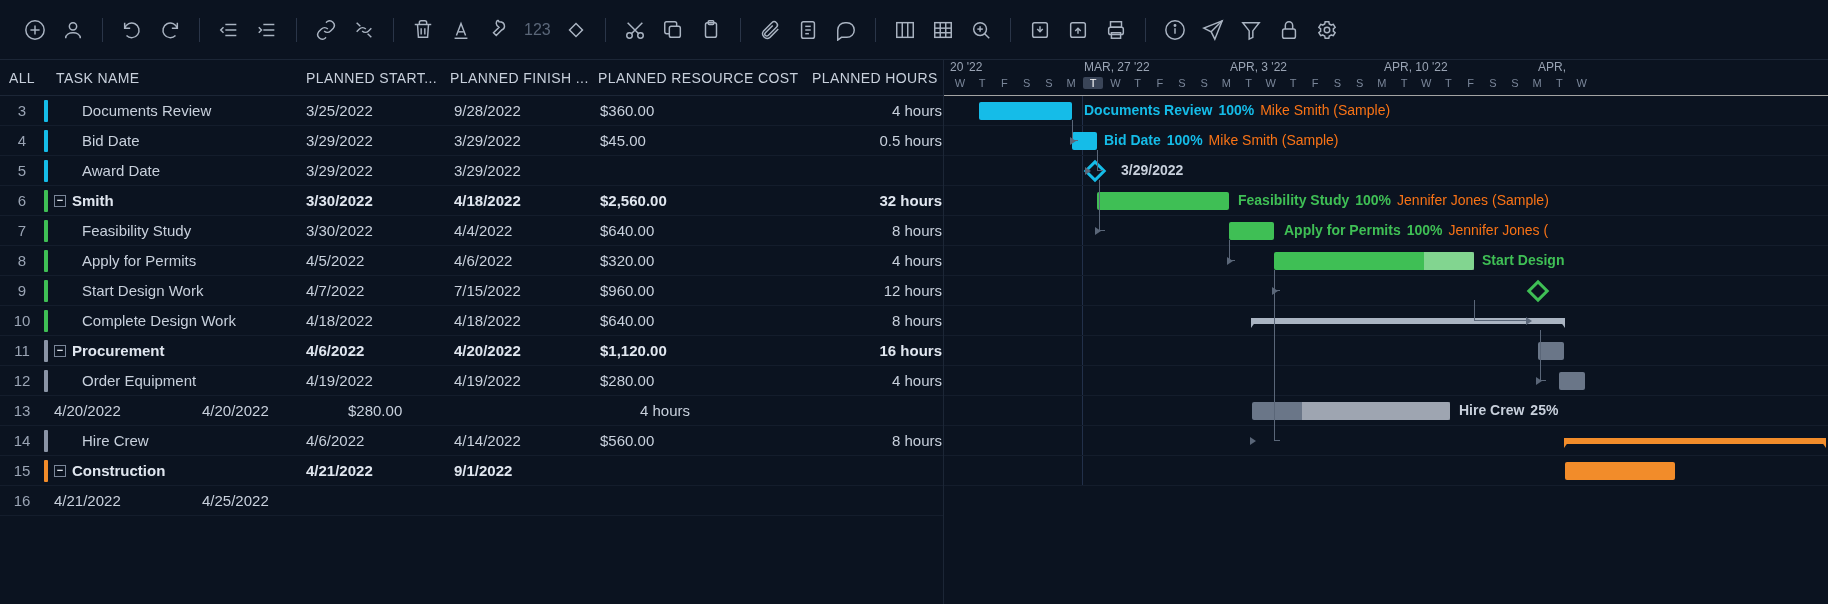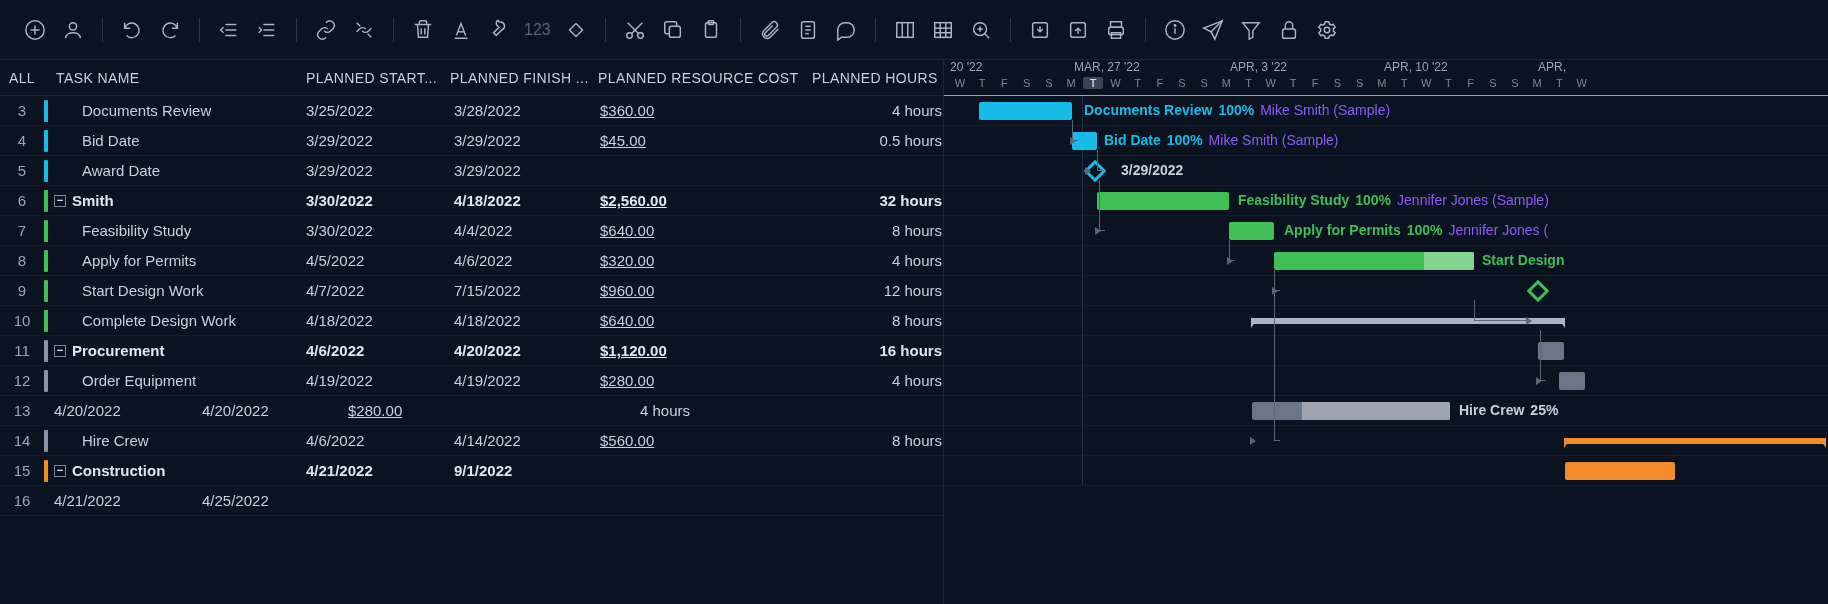--- a/index.html
+++ b/index.html
@@ -71,21 +71,21 @@
   font-size: 15px;
   border-bottom: 1px solid #141d2c;
 }
 .row-num { width: 44px; text-align: center; color: #9aa4b4; }
 .row-name { width: 252px; display: flex; align-items: center; }
 .row-bar { width: 4px; height: 22px; margin-right: 6px; border-radius: 1px; }
 .row-indent { width: 28px; }
 .row-toggle { width: 12px; height: 12px; border: 1px solid #7a8699; margin-right: 6px; display: flex; align-items: center; justify-content: center; cursor: pointer; font-size: 11px; line-height: 1; }
 .bold { font-weight: 600; color: #e0e6ef; }
 .row .col-start, .row .col-finish { width: 148px; padding-left: 10px; }
-.row .col-cost { width: 214px; padding-left: 8px; text-decoration: underline; }
+.row .col-cost { width: 214px; padding-left: 8px; }
 .row .col-hours { width: 136px; padding-left: 6px; text-align: right; }
 
 .gantt-pane { flex: 1; position: relative; overflow: hidden; }
 .timeline-header {
   height: 36px;
   position: relative;
   border-bottom: 1px solid #a3a3a3;
 }
 .tl-top { position: absolute; top: 0; height: 18px; width: 100%; font-size: 12px; color: #9aa4b4; }
 .tl-top span { position: absolute; }
@@ -114,21 +114,21 @@
 .gsum::before { left: -1px; border-left: 0px solid transparent; border-right: 7px solid transparent; }
 .gsum::after { right: -1px; border-right: 0px solid transparent; border-left: 7px solid transparent; }
 
 .gdiamond { position: absolute; width: 16px; height: 16px; top: 7px; transform: rotate(45deg); border: 3px solid; }
 .gdiamond.cyan { border-color: #15bce8; }
 .gdiamond.green { border-color: #3fbf55; }
 
 .glabel { position: absolute; top: 6px; font-size: 14px; white-space: nowrap; display: flex; gap: 6px; }
 .glabel .name { font-weight: 600; }
 .glabel .pct { font-weight: 600; }
-.glabel .res { color: #8b5cf6; }
+.glabel .res { color: #f97316; }
 .glabel.cyan .name, .glabel.cyan .pct { color: #15bce8; }
 .glabel.green .name, .glabel.green .pct { color: #3fbf55; }
 .glabel.grey .name, .glabel.grey .pct { color: #c8d0dc; }
 
 .vline { position: absolute; top: 0; bottom: 0; width: 1px; background: #22304a; }
 
 .gdep { position: absolute; border-left: 1px solid #5a6678; border-bottom: 1px solid #5a6678; }
 .gdep-arrow { position: absolute; width: 0; height: 0; border-top: 4px solid transparent; border-bottom: 4px solid transparent; border-left: 6px solid #5a6678; }
 </style>
 </head>
@@ -353,21 +353,21 @@
     </div>
     <div id="grid-body">
         <div class="row">
     <div class="row-num">3</div>
     <div class="row-name ">
       <div class="row-bar" style="background:#15bce8"></div>
       <div class="row-indent"></div>
       <span>Documents Review</span>
     </div>
     <div class="col-start ">3/25/2022</div>
-    <div class="col-finish ">3/28/2022</div>
+    <div class="col-finish ">9/28/2022</div>
     <div class="col-cost ">$360.00</div>
     <div class="col-hours ">4 hours</div>
   </div>
         <div class="row">
     <div class="row-num">4</div>
     <div class="row-name ">
       <div class="row-bar" style="background:#15bce8"></div>
       <div class="row-indent"></div>
       <span>Bid Date</span>
     </div>
@@ -510,21 +510,21 @@
     <div class="col-cost "></div>
     <div class="col-hours "></div>
   </div>
       </div>
   </div>
 
   <div class="gantt-pane">
     <div class="timeline-header">
       <div class="tl-top" id="tl-top">
           <span style="left: 6px;">20 '22</span>
-          <span style="left: 130px;">MAR, 27 '22</span>
+          <span style="left: 140px;">MAR, 27 '22</span>
           <span style="left: 286px;">APR, 3 '22</span>
           <span style="left: 440px;">APR, 10 '22</span>
           <span style="left: 594px;">APR,</span>
         </div>
       <div class="tl-bot" id="tl-bot">
           <span style="left: 6px;">W</span>
           <span style="left: 28.2px;">T</span>
           <span style="left: 50.4px;">F</span>
           <span style="left: 72.6px;">S</span>
           <span style="left: 94.8px;">S</span>

